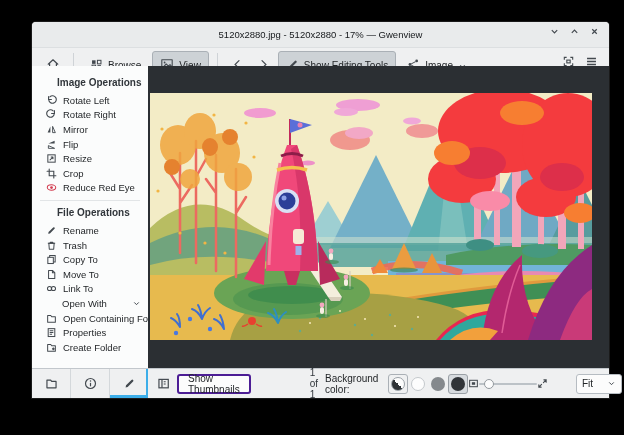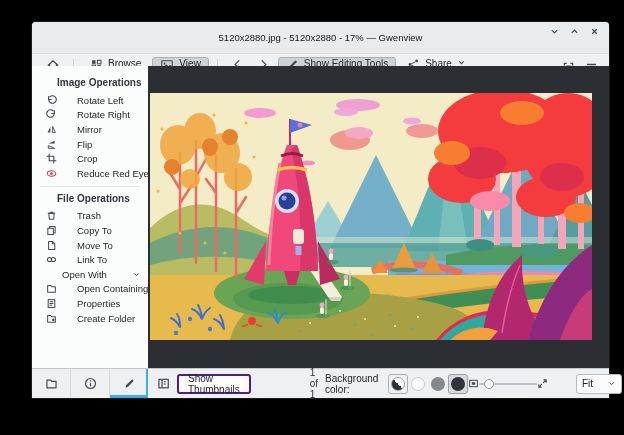--- a/index.html
+++ b/index.html
@@ -8,38 +8,38 @@
     --icon:#43494f;
     --winbg:#eff0f1;
     --border:#bfc4c9;
   }
   *{margin:0;padding:0;box-sizing:border-box;}
   html,body{width:624px;height:435px;background:#000;overflow:hidden;
     font-family:"Liberation Sans","DejaVu Sans",sans-serif;color:var(--txt);}
   .window{position:absolute;left:32px;top:22px;width:577px;height:376px;
     background:var(--winbg);border-radius:4px 4px 0 0;box-shadow:0 0 0 1px #1a1a1a;}
   
-  .titlebar{position:relative;height:32px;display:flex;align-items:center;justify-content:center;
+  .titlebar{position:relative;height:26px;display:flex;align-items:center;justify-content:center;
     background:#e9ebec;border-radius:4px 4px 0 0;border-bottom:1px solid #dcdfe1;}
   .title{font-size:9.5px;color:#16191c;}
   .win-controls{position:absolute;right:10px;top:0;height:18px;display:flex;align-items:center;gap:11px;}
   .win-controls span{display:flex;align-items:center;cursor:default;}
   
   .toolbar{height:26px;display:flex;align-items:center;padding:0 9px;gap:3px;}
-  .tbtn{display:flex;align-items:flex-start;gap:5px;height:21px;padding:0 7px;border-radius:3px;
+  .tbtn{display:flex;align-items:flex-end;gap:5px;height:21px;padding:0 7px;border-radius:3px;
     font-size:10px;color:var(--txt);border:1px solid transparent;}
   .tbtn.icononly{padding:0 4px;}
   .tbtn.checked{background:#cdd2d6;border-color:#aab0b6;}
   .tsep{width:1px;height:16px;background:#cfd3d7;margin:0 5px;}
   .tb-right{margin-left:auto;display:flex;align-items:center;gap:10px;padding-right:2px;}
   
   .sidebar{position:absolute;left:0;top:44px;bottom:30px;width:116px;background:#fbfcfc;
     padding-top:5px;overflow:hidden;}
   .sec-title{font-size:10px;font-weight:bold;color:#31363b;padding:6px 0 5px 25px;}
-  .op-row{height:14.6px;display:flex;align-items:center;gap:20px;padding-left:13px;font-size:9.5px;text-align:right;}
+  .op-row{height:14.6px;display:flex;align-items:center;gap:6px;padding-left:13px;font-size:9.5px;text-align:right;}
   .op-row .lbl{white-space:nowrap;}
   .op-row.danger,.op-row.danger .lbl{color:#dc3d5c;}
   .ic12{width:12px;height:12px;flex:none;display:flex;align-items:center;justify-content:center;}
   .sec-sep{border:none;border-top:1px solid #e2e5e7;margin:5px 8px 0 8px;}
   .openwith{padding-left:30px;padding-right:7px;}
   .openwith .chev{margin-left:auto;}
   
   .viewer{position:absolute;left:116px;top:44px;right:0;bottom:30px;background:#2b2f33;overflow:hidden;}
   .photo{position:absolute;left:2px;top:27px;width:442px;height:247px;display:block;}
   
@@ -156,21 +156,21 @@
       <span>
         <svg width="13" height="13" viewBox="0 0 14 14">
             <g stroke="#43494f" stroke-width="1.1">
               <path d="M4.6 6.3 9.2 3.9M4.6 7.7l4.6 2.4"></path>
             </g>
             <circle cx="3.2" cy="7" r="1.5" fill="#43494f"></circle>
             <circle cx="10.4" cy="3.2" r="1.5" fill="#43494f"></circle>
             <circle cx="10.4" cy="10.8" r="1.5" fill="#43494f"></circle>
           </svg>
       </span>
-      <span>Share</span>
+      <span>Image</span>
       <span>
         <svg width="9" height="9" viewBox="0 0 10 10" fill="none" stroke="#43494f" stroke-width="1.2">
             <path d="M2.5 3.8 5 6.3 7.5 3.8"></path>
           </svg>
       </span>
     </div>
     <div class="tb-right">
       <span>
         <svg width="13" height="13" viewBox="0 0 14 14" fill="none" stroke="#43494f" stroke-width="1.2">
             <path d="M2.5 5V2.5H5M9 2.5h2.5V5M11.5 9v2.5H9M5 11.5H2.5V9"></path>
@@ -219,39 +219,56 @@
       <span class="ic12">
           <svg width="11" height="11" viewBox="0 0 12 12">
             <path d="M2.6 4.8 9.4 1.8v3z" fill="#43494f"></path>
             <path d="M2.6 7.2l6.8 3h-6.8z" fill="none" stroke="#43494f" stroke-width="1"></path>
           </svg>
         </span>
       <span class="lbl">Flip</span>
     </div>
     <div class="op-row">
       <span class="ic12">
+          <svg width="11" height="11" viewBox="0 0 12 12" fill="none" stroke="#43494f" stroke-width="1.1" stroke-linecap="round">
+            <rect x="2" y="2" width="8" height="8"></rect>
+            <path d="M4.4 7.6 7.6 4.4M7.6 4.4H5.6M7.6 4.4v2"></path>
+          </svg>
+        </span>
+      <span class="lbl">Resize</span>
+    </div>
+    <div class="op-row">
+      <span class="ic12">
           <svg width="11" height="11" viewBox="0 0 12 12" fill="none" stroke="#43494f" stroke-width="1.2" stroke-linecap="round">
             <path d="M3.5 1.2v7.3h7.3M1.2 3.5h7.3v7.3"></path>
           </svg>
         </span>
       <span class="lbl">Crop</span>
     </div>
     <div class="op-row">
       <span class="ic12">
           <svg width="11" height="11" viewBox="0 0 12 12">
             <ellipse cx="6" cy="6" rx="4.6" ry="2.9" fill="none" stroke="#d23b4f" stroke-width="1.1"></ellipse>
             <circle cx="6" cy="6" r="1.5" fill="#d23b4f"></circle>
           </svg>
         </span>
       <span class="lbl">Reduce Red Eye</span>
     </div>
 
     <hr class="sec-sep">
     <div class="sec-title">File Operations</div>
 
+    <div class="op-row">
+      <span class="ic12">
+          <svg width="11" height="11" viewBox="0 0 12 12">
+            <path d="M2.4 9.6l.4-1.9 5-5a1 1 0 0 1 1.5 1.5l-5 5z" fill="#43494f"></path>
+          </svg>
+        </span>
+      <span class="lbl">Rename</span>
+    </div>
     <div class="op-row">
       <span class="ic12">
           <svg width="11" height="11" viewBox="0 0 12 12" fill="none" stroke="#43494f" stroke-width="1.1" stroke-linejoin="round">
             <path d="M3.1 3.6h5.8L8.4 10H3.6z"></path>
             <path d="M2 3.6h8M4.7 3.6V2.4h2.6v1.2"></path>
           </svg>
         </span>
       <span class="lbl">Trash</span>
     </div>
     <div class="op-row">

